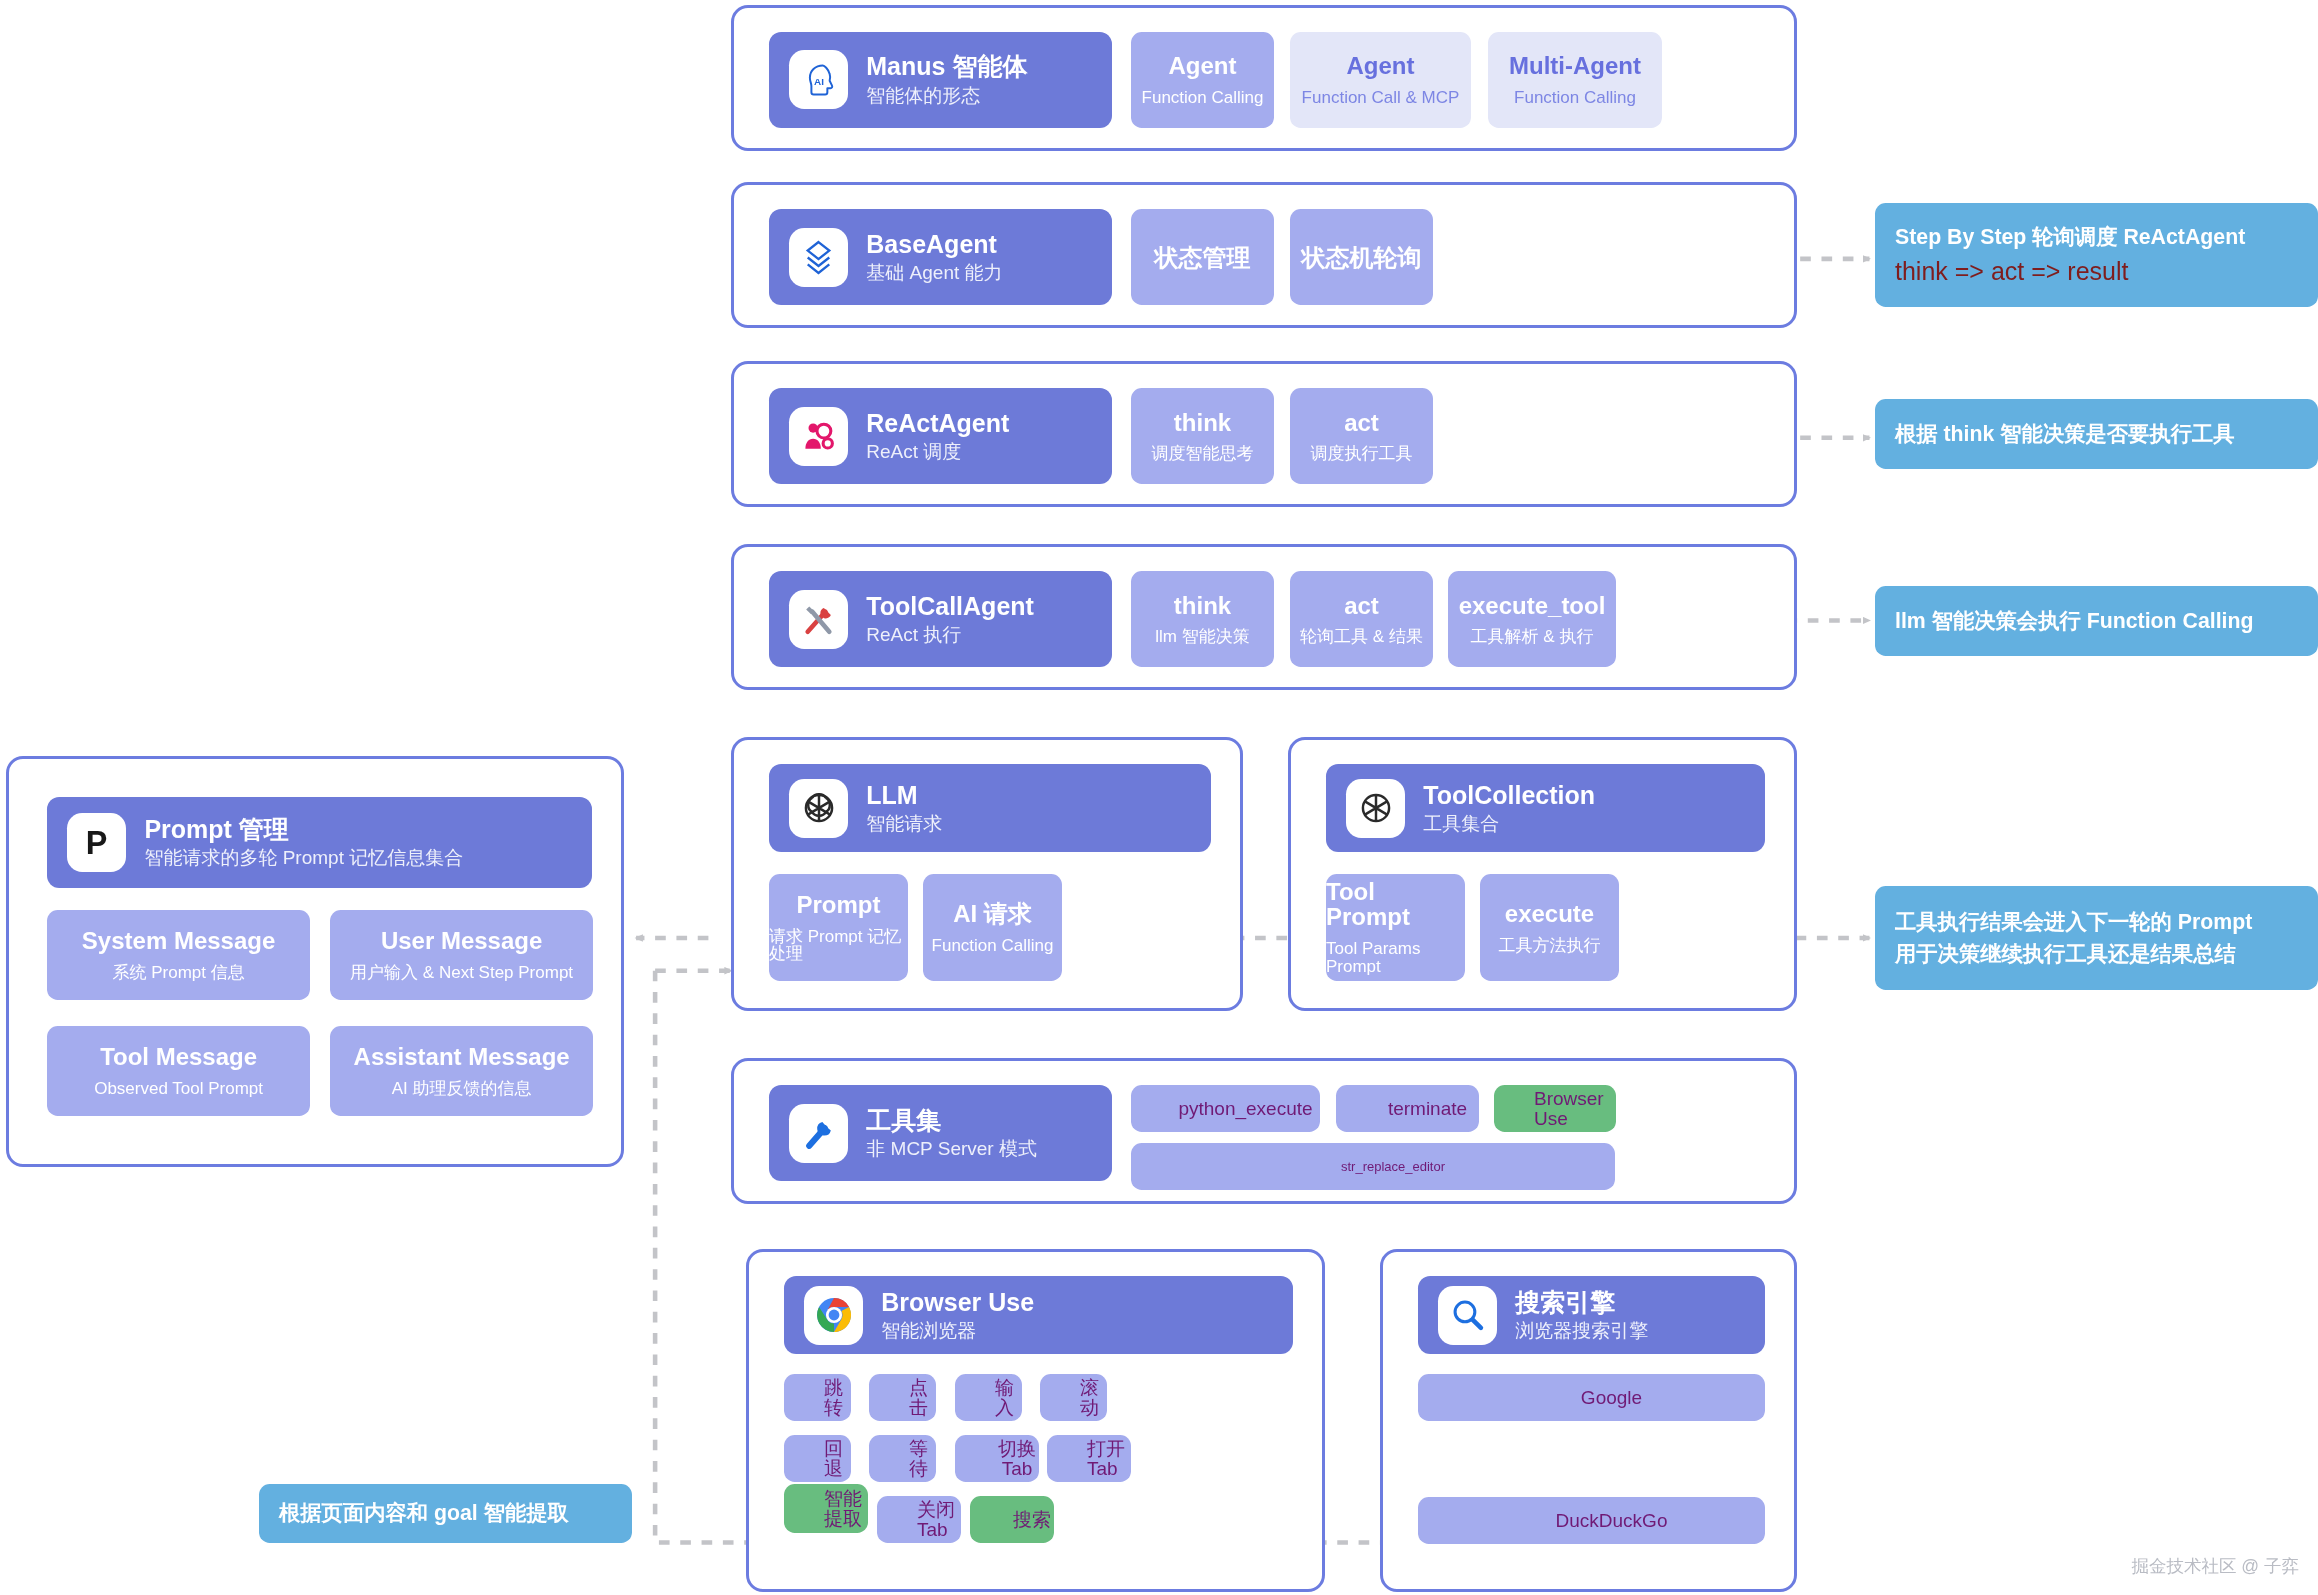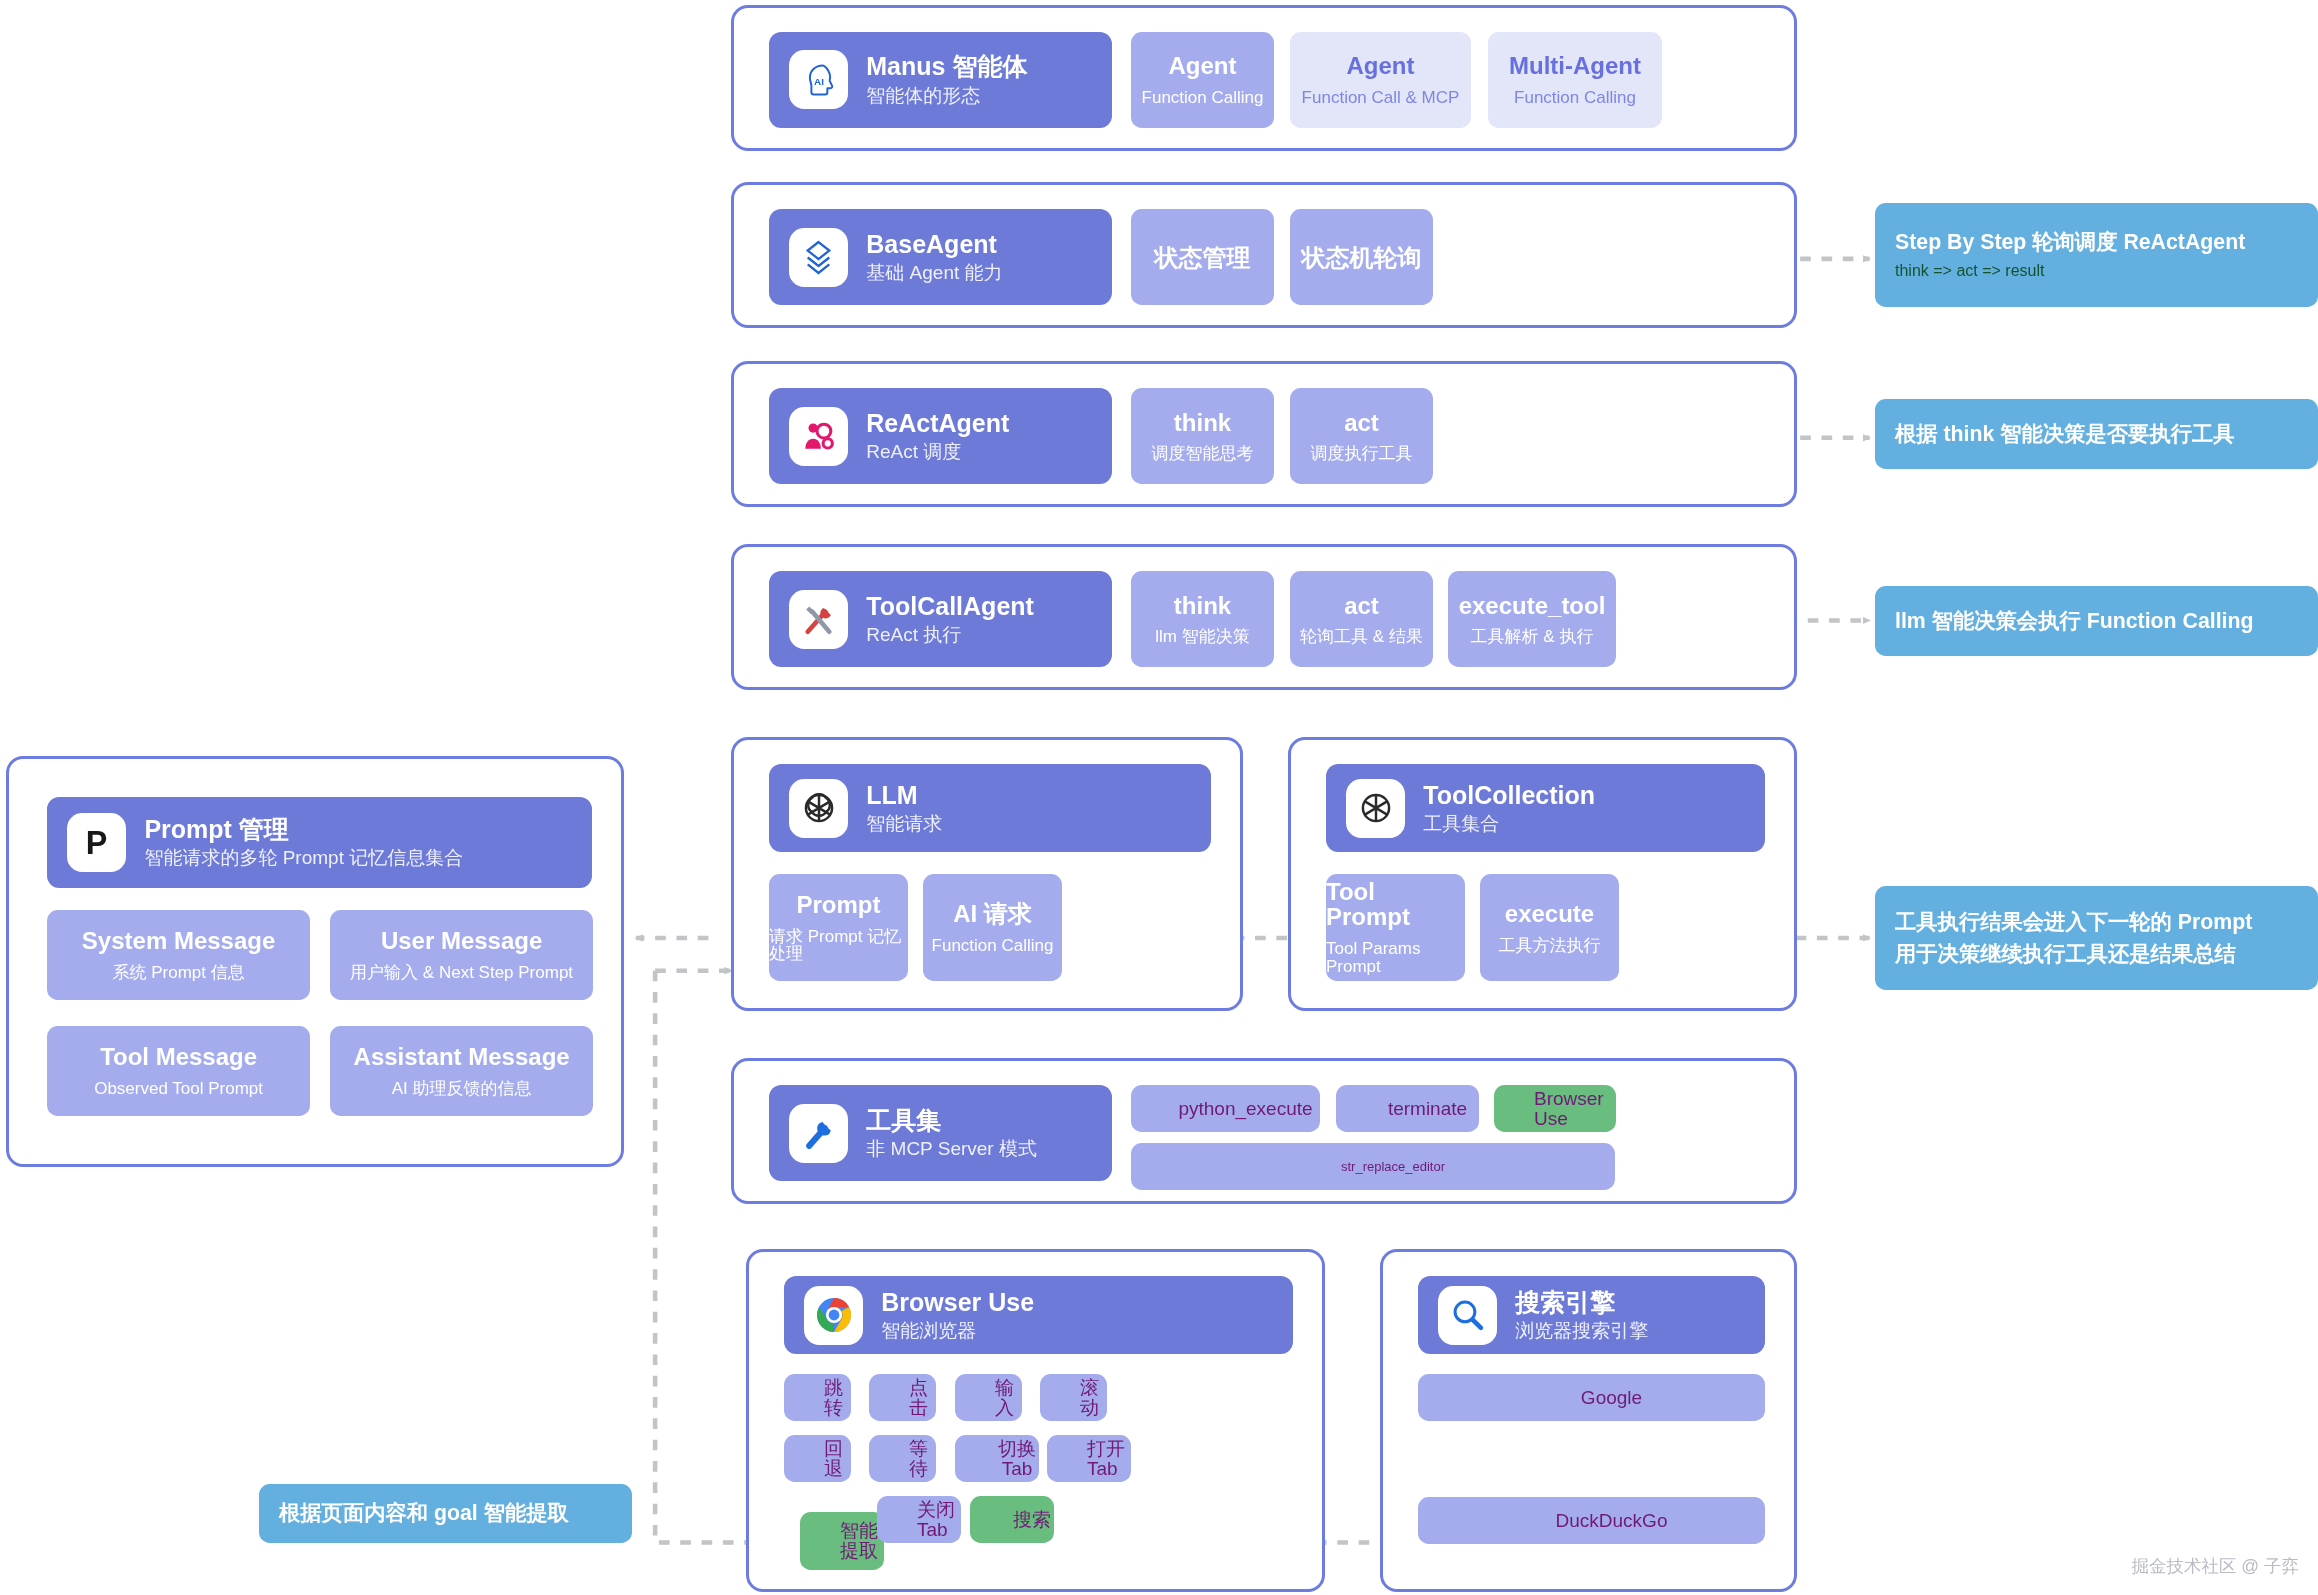--- a/index.html
+++ b/index.html
@@ -31,21 +31,21 @@
   .chip.pale .c1{color:#6770de;}
   .chip.pale .c2{color:#7d86e4;}
   .chip.green{background:#68bd7f;}
   .chip.plain{font-size:19px;color:#701a75;padding-left:40px;}
 
   
   .note{position:absolute;box-sizing:border-box;background:#63b0e0;
         border-radius:10.7px;display:flex;flex-direction:column;
         justify-content:center;padding:0 20px;gap:7.6px;}
   .note .n1{color:#ffffff;font-size:21.3px;font-weight:bold;line-height:1.15;}
-  .note .n2{color:#14532d;font-size:16px;line-height:1.15;}
+  .note .n2{color:#7f1d1d;font-size:25px;line-height:1.15;}
   .note.single{justify-content:center;}
   svg.conn{position:absolute;left:0;top:0;width:2319px;height:1595px;
            pointer-events:none;}
 
   .credit{position:absolute;right:20px;bottom:17px;color:#b9bcc4;
           font-size:17.5px;}
 </style>
 </head>
 <body>
 
@@ -337,21 +337,21 @@
   <div class="chip one plain" style="left:120px;top:183px;width:67px;height:47px;">
       <span class="c2" style="font-size:19px;">等待</span>
     </div>
   <div class="chip one plain" style="left:206px;top:183px;width:84px;height:47px;text-align:center;">
       <span class="c2" style="font-size:19px;">切换 Tab</span>
     </div>
   <div class="chip one plain" style="left:298px;top:183px;width:84px;height:47px;">
       <span class="c2" style="font-size:19px;">打开 Tab</span>
     </div>
 
-  <div class="chip one plain green" style="left:35px;top:260px;width:84px;height:58px;margin-left:16px;">
+  <div class="chip one plain green" style="left:35px;top:232px;width:84px;height:49px;">
       <span class="c2" style="font-size:19px;">智能提取</span>
     </div>
   <div class="chip one plain" style="left:128px;top:244px;width:84px;height:47px;">
       <span class="c2" style="font-size:19px;">关闭 Tab</span>
     </div>
   <div class="chip one plain green" style="left:221px;top:244px;width:84px;height:47px;">
       <span class="c2" style="font-size:19px;">搜索</span>
     </div>
 </div>
 

